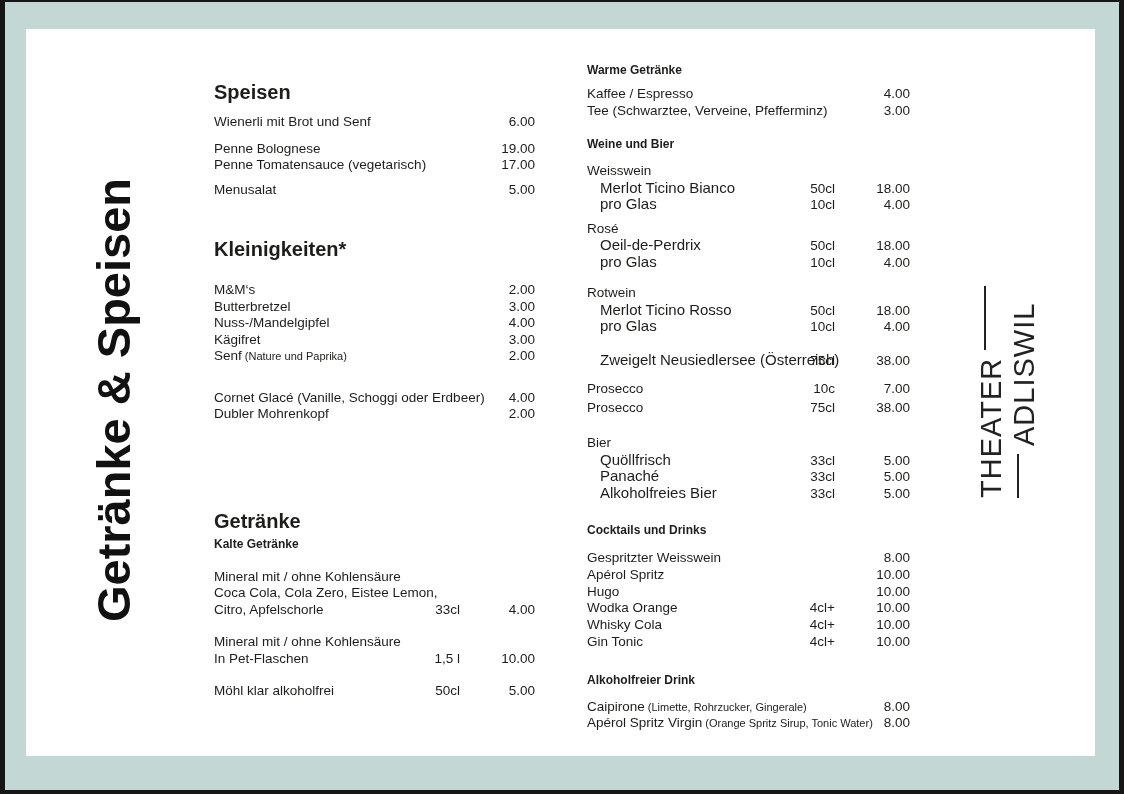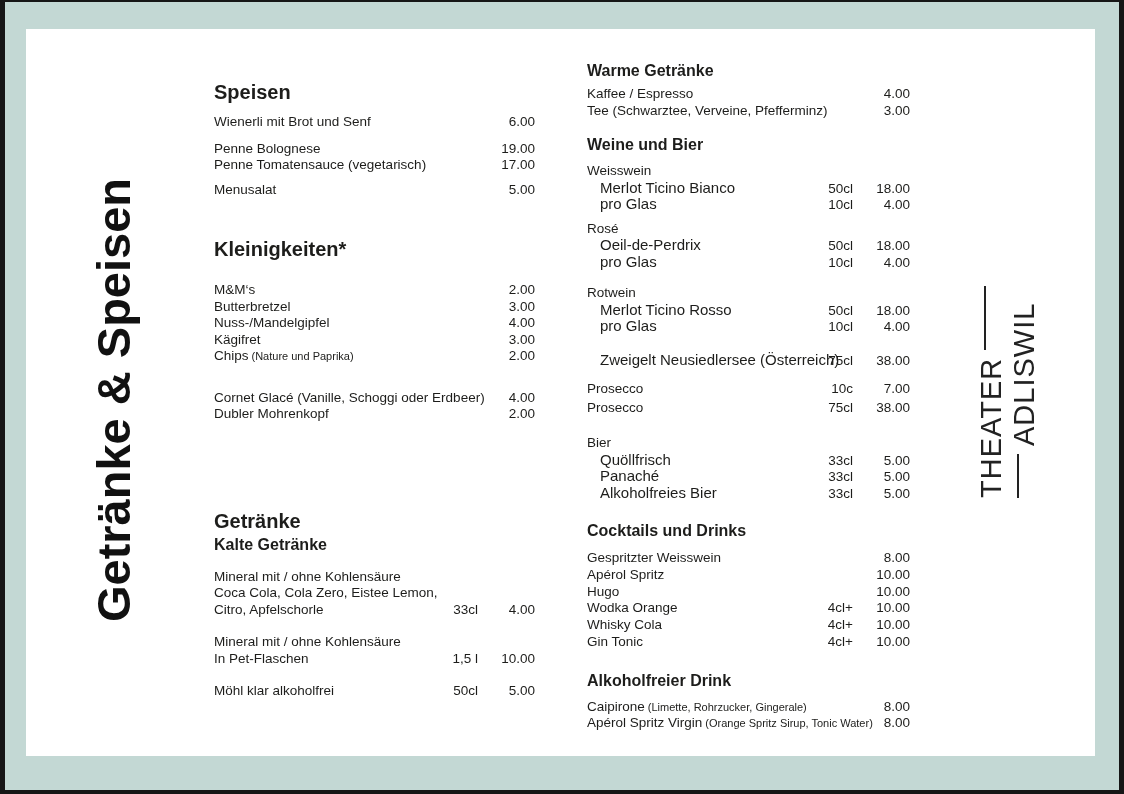--- a/index.html
+++ b/index.html
@@ -22,22 +22,22 @@
   .brand-line{display:flex;align-items:flex-start;height:33px;font-size:29px;line-height:33px;letter-spacing:1px;white-space:nowrap;}
   .brand-rule{height:2px;background:#222;margin-top:9px;}
   .rule1{flex:1;margin-left:8px;}
   .rule2{width:44px;margin-right:8px;}
 
   .col{position:absolute;}
   .col-left{left:188px;top:51px;width:321px;}
   .col-right{left:561px;top:33px;width:323px;}
 
   .h1{font-size:20px;line-height:24px;font-weight:bold;}
-  .h2{font-size:16px;line-height:17px;font-weight:bold;}
-  .row{display:flex;align-items:baseline;font-size:13.5px;line-height:16.5px;}
+  .h2{font-size:12px;line-height:17px;font-weight:bold;}
+  .row{display:flex;align-items:baseline;font-size:13.5px;line-height:16.5px;gap:18px;}
   .nm{flex:1;min-width:0;white-space:nowrap;}
   .sz{width:46px;text-align:right;flex:none;}
   .pr{width:57px;text-align:right;flex:none;}
   .glabel{font-size:13.5px;line-height:16.5px;}
   .sub{line-height:15.5px;}
   .sub .nm{padding-left:13px;font-size:15px;}
   .ck{line-height:16.8px;}
   .note{font-size:11px;margin-left:3px;}
 </style>
 </head>
@@ -92,21 +92,21 @@
     </div>
     <div class="row">
       <span class="nm">Nuss-/Mandelgipfel</span>
       <span class="pr">4.00</span>
     </div>
     <div class="row">
       <span class="nm">Kägifret</span>
       <span class="pr">3.00</span>
     </div>
     <div class="row">
-      <span class="nm"><span>Chips</span><span class="note">(Nature und Paprika)</span></span>
+      <span class="nm"><span>Senf</span><span class="note">(Nature und Paprika)</span></span>
       <span class="pr">2.00</span>
     </div>
     <div class="row" style="margin-top:25px">
       <span class="nm">Cornet Glacé (Vanille, Schoggi oder Erdbeer)</span>
       <span class="pr">4.00</span>
     </div>
     <div class="row">
       <span class="nm">Dubler Mohrenkopf</span>
       <span class="pr">2.00</span>
     </div>

